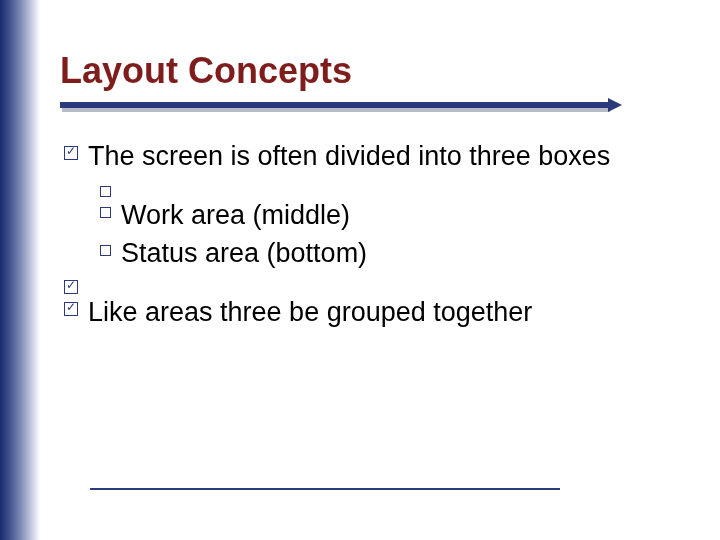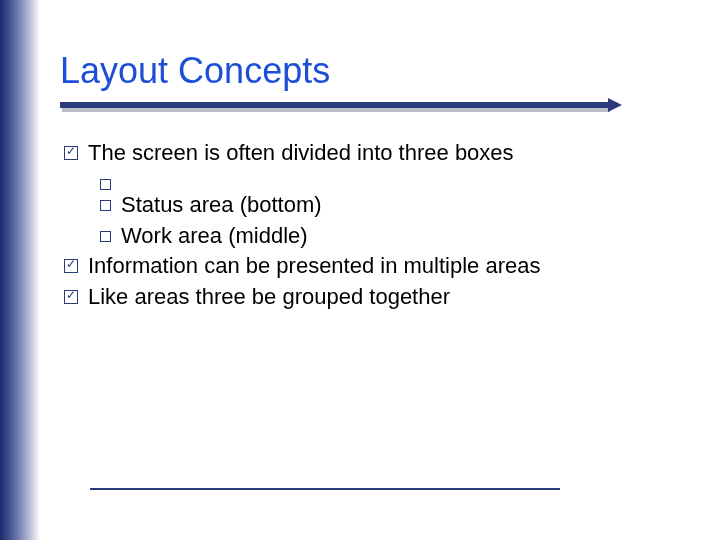--- a/index.html
+++ b/index.html
@@ -21,22 +21,22 @@
     background: linear-gradient(to right, #1a2b6b 0%, #3a4a8a 20%, #7a86b5 50%, #c9cde0 80%, #ffffff 100%);
   }
   .content {
     position: absolute;
     left: 60px;
     top: 50px;
     right: 40px;
   }
   .title {
     font-size: 36px;
-    font-weight: normal;
-    color: #1d4ed8;
+    font-weight: bold;
+    color: #7f1d1d;
     margin-bottom: 8px;
   }
   .underline-wrap {
     position: relative;
     height: 20px;
     margin-bottom: 18px;
   }
   .underline-shadow {
     position: absolute;
     left: 2px;
@@ -57,21 +57,21 @@
     position: absolute;
     left: 548px;
     top: -2px;
     width: 0;
     height: 0;
     border-top: 7px solid transparent;
     border-bottom: 7px solid transparent;
     border-left: 14px solid #2a3a7a;
   }
   .bullets {
-    font-size: 22px;
+    font-size: 27px;
     line-height: 1.4;
     color: #000;
   }
   .lvl1 {
     margin-left: 4px;
     display: flex;
     align-items: flex-start;
   }
   .lvl2 {
     margin-left: 40px;
@@ -125,29 +125,28 @@
   <div class="bullets">
     <div class="lvl1">
       <span class="b-icon checked"></span>
       <span>The screen is often divided into three boxes</span>
     </div>
     <div class="lvl2">
       <span class="b-icon small"></span>
     </div>
     <div class="lvl2">
       <span class="b-icon small"></span>
-      <span>Status area (bottom)</span>
+      <span>Work area (middle)</span>
     </div>
     <div class="lvl2">
       <span class="b-icon small"></span>
-      <span>Work area (middle)</span>
+      <span>Status area (bottom)</span>
     </div>
     <div class="lvl1">
       <span class="b-icon checked"></span>
-      <span>Information can be presented in multiple areas</span>
     </div>
     <div class="lvl1">
       <span class="b-icon checked"></span>
       <span>Like areas three be grouped together</span>
     </div>
   </div>
 </div>
 
 <div class="footer-line"></div>
 

